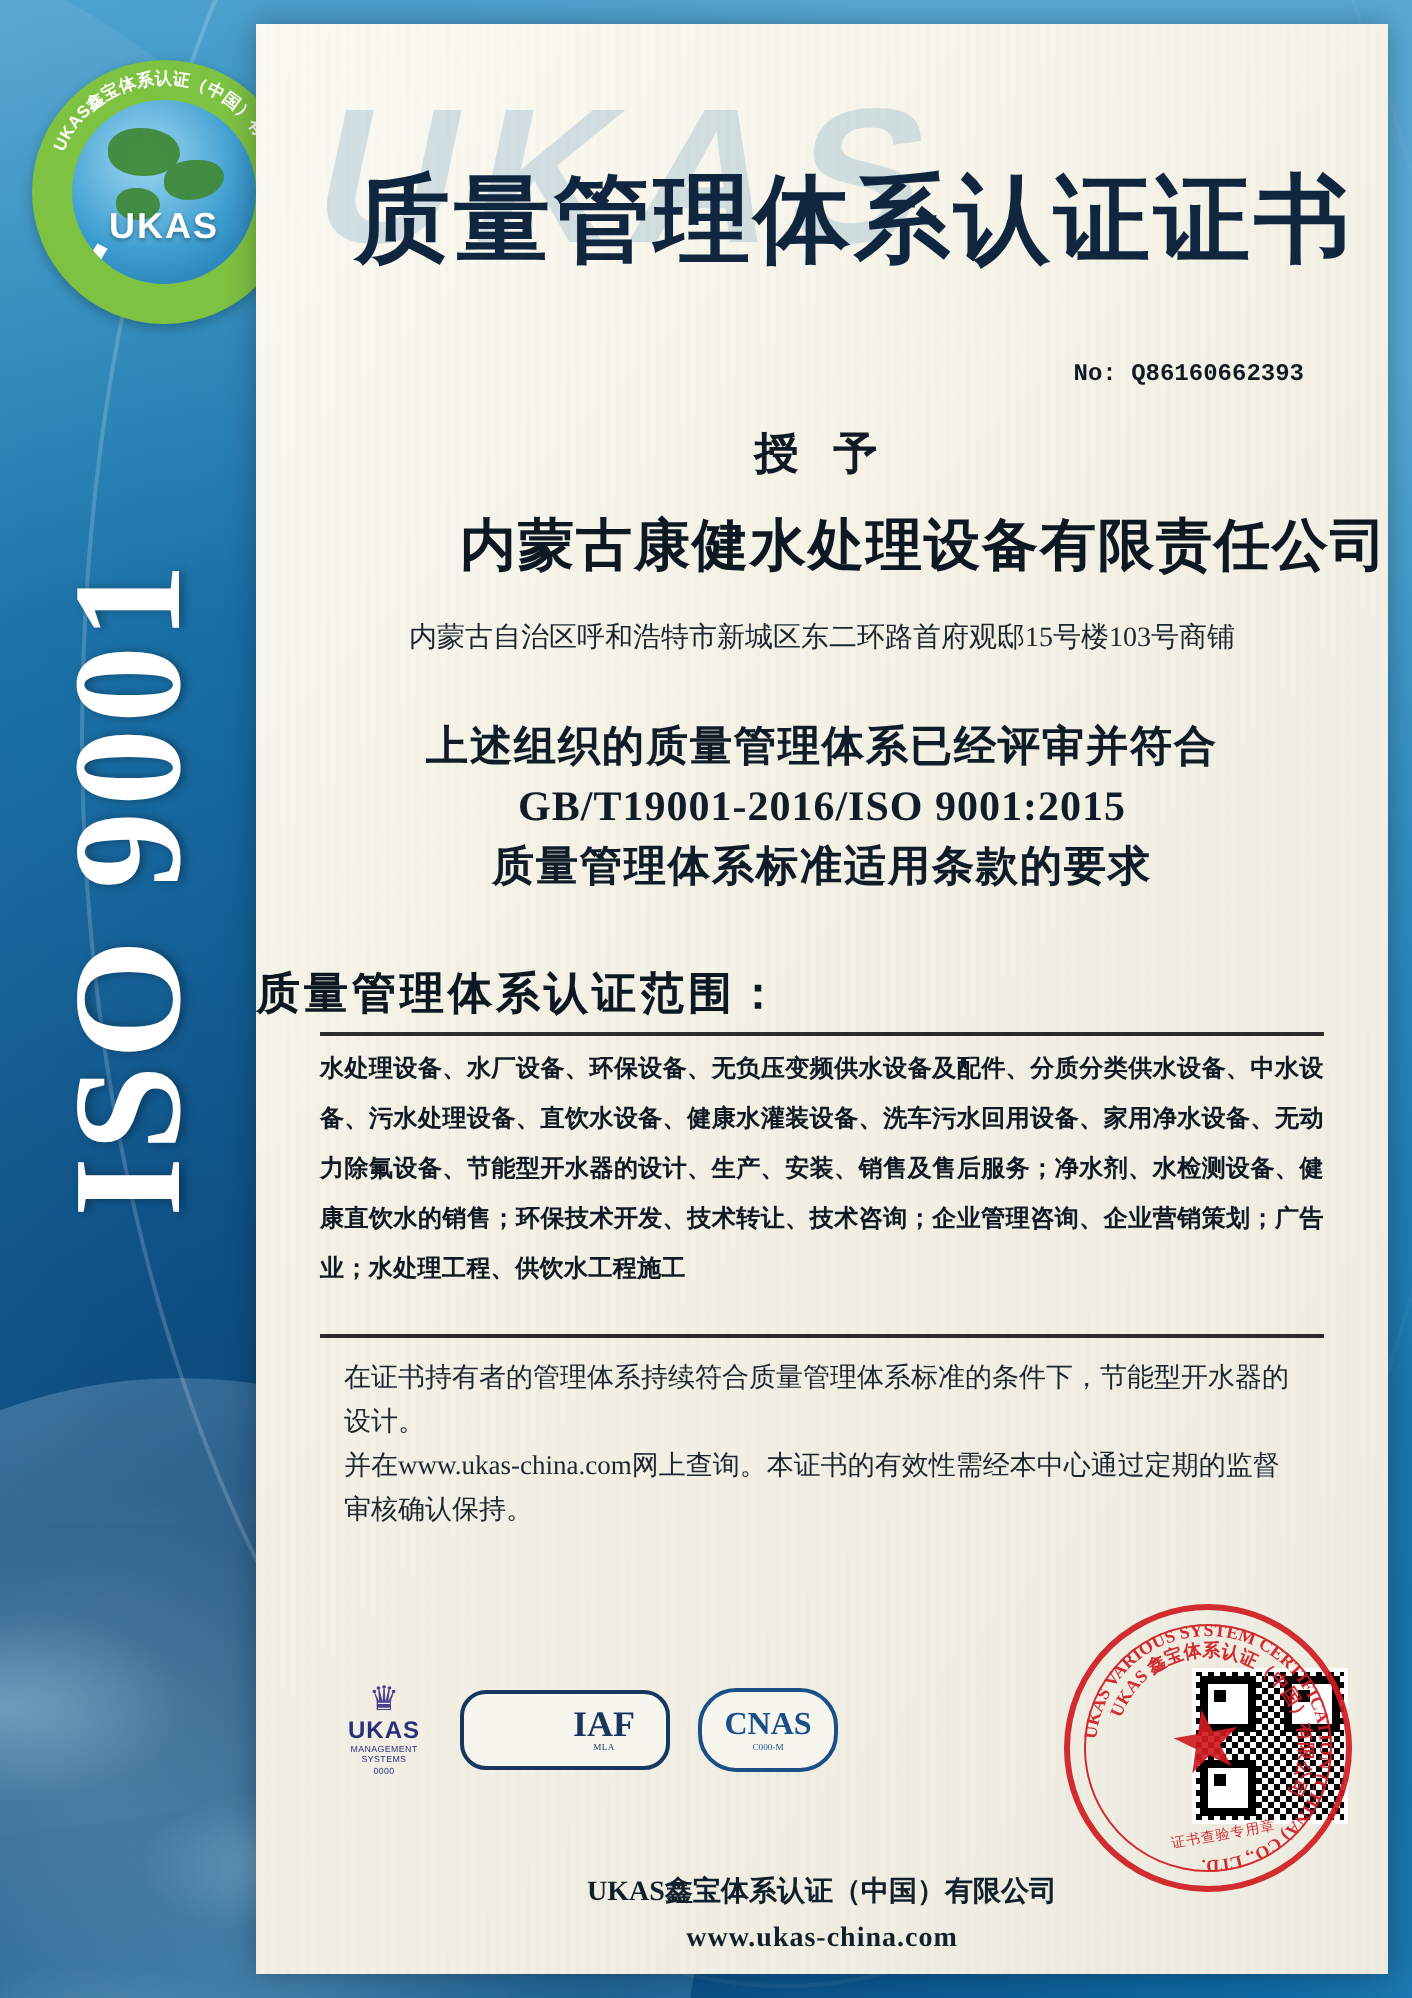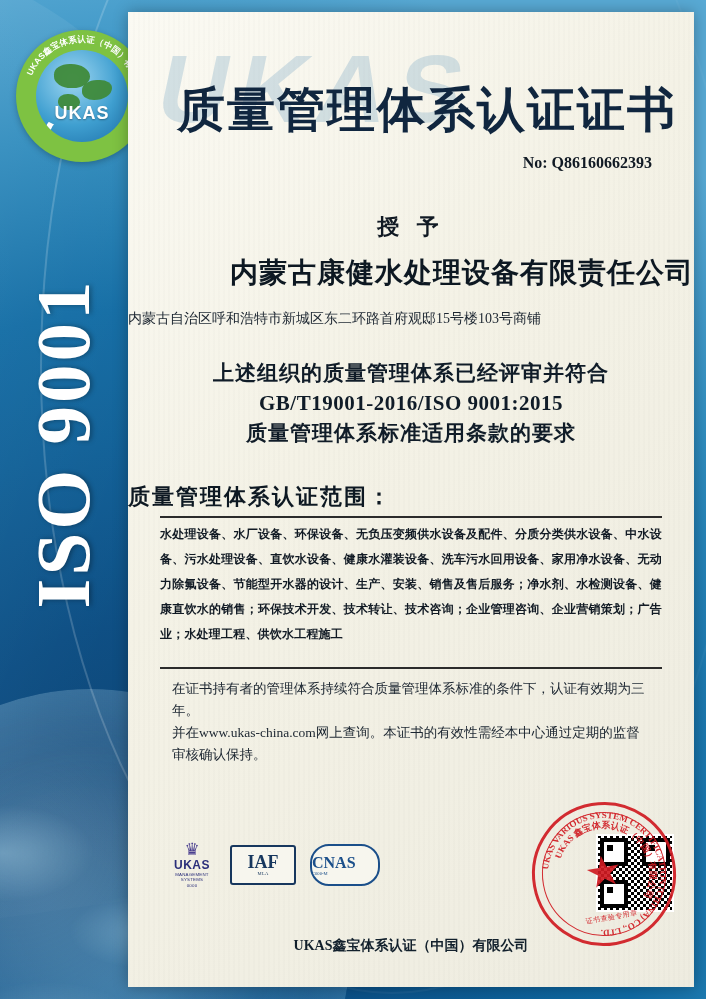--- a/index.html
+++ b/index.html
@@ -199,23 +199,23 @@
     font-weight: bold;
     font-size: 48px;
     letter-spacing: 2px;
     color: #10263f;
     margin-left: 32px;
   }
 
   .cert-no {
     position: absolute;
     right: 42px;
-    top: 142px;
-    font-family: Liberation Serif, serif;
-    font-size: 16px;
+    top: 168px;
+    font-family: Liberation Mono, monospace;
+    font-size: 12px;
     color: #111a24;
     font-weight: bold;
   }
 
   .awarded-to {
     position: absolute;
     left: 0; right: 0;
     top: 200px;
     text-align: center;
     font-size: 22px;
@@ -232,21 +232,21 @@
     font-size: 28px;
     font-weight: bold;
     letter-spacing: 1px;
     color: #0d1822;
   }
 
   .address {
     position: absolute;
     left: 0; right: 0;
     top: 298px;
-    text-align: left;
+    text-align: center;
     font-size: 14px;
     color: #1b2530;
   }
 
   .standard-block {
     position: absolute;
     left: 0; right: 0;
     top: 346px;
     text-align: center;
     color: #101c28;
@@ -344,33 +344,34 @@
     font-size: 17px;
     line-height: 16px;
     color: #4a3f8f;
   }
   .ukas-small .nm { font-size: 12px; font-weight: bold; letter-spacing: 0.5px; }
   .ukas-small .sub { font-size: 4.4px; letter-spacing: 0.2px; line-height: 5.5px; }
 
   .iaf-box {
     width: 62px; height: 36px;
     border: 2px solid #17375e;
-    border-radius: 3px;
+    border-radius: 13px;
     display: flex; align-items: center; justify-content: center;
     flex-direction: column;
     background: #f7f6ee;
+    padding-left: 39px;
   }
   .iaf-box .t { font-family: "Liberation Serif", serif; font-weight: bold; font-size: 18px; color: #17375e; line-height: 17px; }
   .iaf-box .b { font-size: 4.6px; color: #17375e; letter-spacing: 0.2px; }
 
   .cnas-box {
     width: 66px; height: 38px;
     border: 2px solid #1b4f8a;
     border-radius: 19px;
-    display: flex; align-items: flex-start; justify-content: center;
+    display: flex; align-items: center; justify-content: center;
     flex-direction: column;
     background: #f7f6ee;
   }
   .cnas-box .t { font-family: "Liberation Serif", serif; font-weight: bold; font-size: 16px; color: #1b4f8a; line-height: 16px; }
   .cnas-box .b { font-size: 4.6px; color: #1b4f8a; }
 
   .signature {
     position: absolute;
     left: 346px;
     top: 832px;
@@ -536,21 +537,21 @@
       <div>质量管理体系标准适用条款的要求</div>
     </div>
 
     <div class="scope-title">质量管理体系认证范围：</div>
 
     <div class="rule top"></div>
     <div class="scope-text">水处理设备、水厂设备、环保设备、无负压变频供水设备及配件、分质分类供水设备、中水设备、污水处理设备、直饮水设备、健康水灌装设备、洗车污水回用设备、家用净水设备、无动力除氟设备、节能型开水器的设计、生产、安装、销售及售后服务；净水剂、水检测设备、健康直饮水的销售；环保技术开发、技术转让、技术咨询；企业管理咨询、企业营销策划；广告业；水处理工程、供饮水工程施工</div>
     <div class="rule bottom"></div>
 
     <div class="validity">
-      <div>在证书持有者的管理体系持续符合质量管理体系标准的条件下，认证有效期为三年。</div>
+      <div>在证书持有者的管理体系持续符合质量管理体系标准的条件下，节能型开水器的设计。</div>
       <div>并在www.ukas-china.com网上查询。本证书的有效性需经本中心通过定期的监督审核确认保持。</div>
     </div>
 
 
     <div class="marks">
       <div class="mark">
         <div class="ukas-small">
           <div class="crown">♛</div>
           <div class="nm">UKAS</div>
           <div class="sub">MANAGEMENT</div>
@@ -594,15 +595,16 @@
           <path id="sealinner" d="M 69,69 m -46,0 a 46,46 0 1,1 92,0 a 46,46 0 1,1 -92,0"></path>
         </defs>
         <text><textPath href="#sealouter" startOffset="4%">UKAS VARIOUS SYSTEM CERTIFICATION (CHINA) CO., LTD.</textPath></text>
         <text><textPath href="#sealinner" startOffset="8%">UKAS 鑫宝体系认证（中国）有限公司</textPath></text>
       </svg>
       <div class="star">★</div>
       <div class="seal-bottom">证书查验专用章</div>
     </div>
 
     <div class="footer-org">UKAS鑫宝体系认证（中国）有限公司</div>
+    <div class="footer-url">www.ukas-china.com</div>
 
   </div>
 </div>
 
 </body></html>

